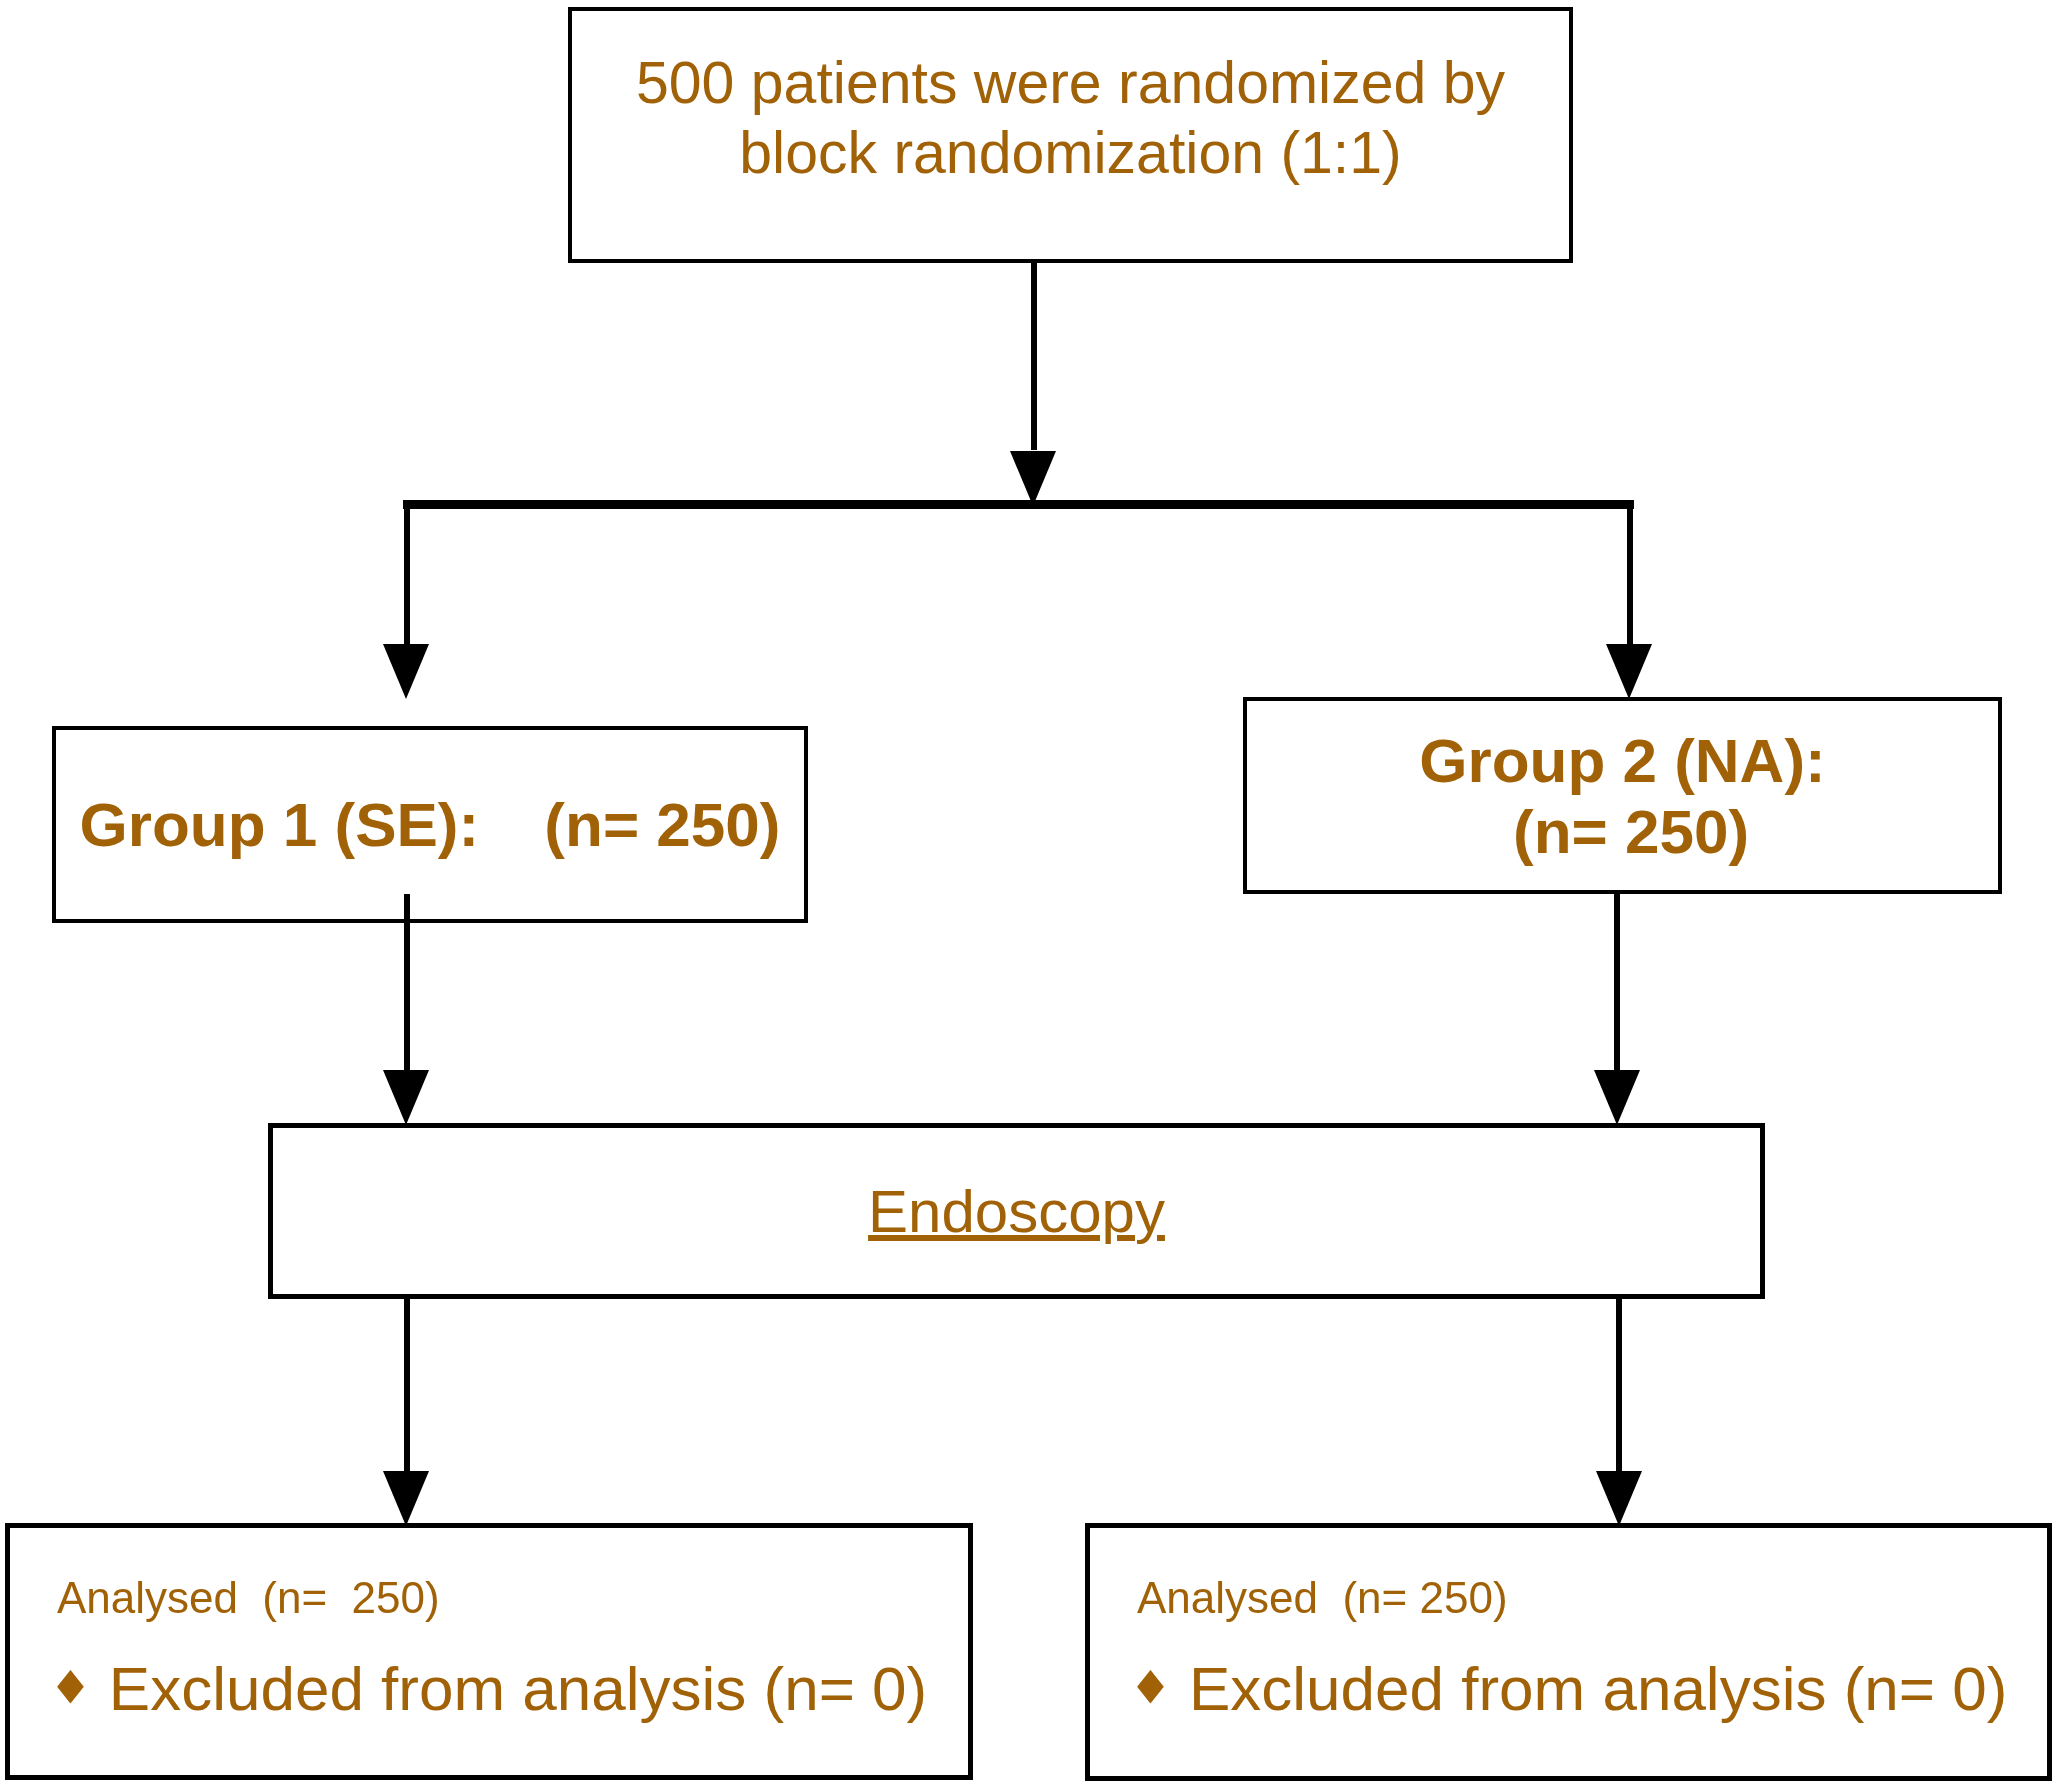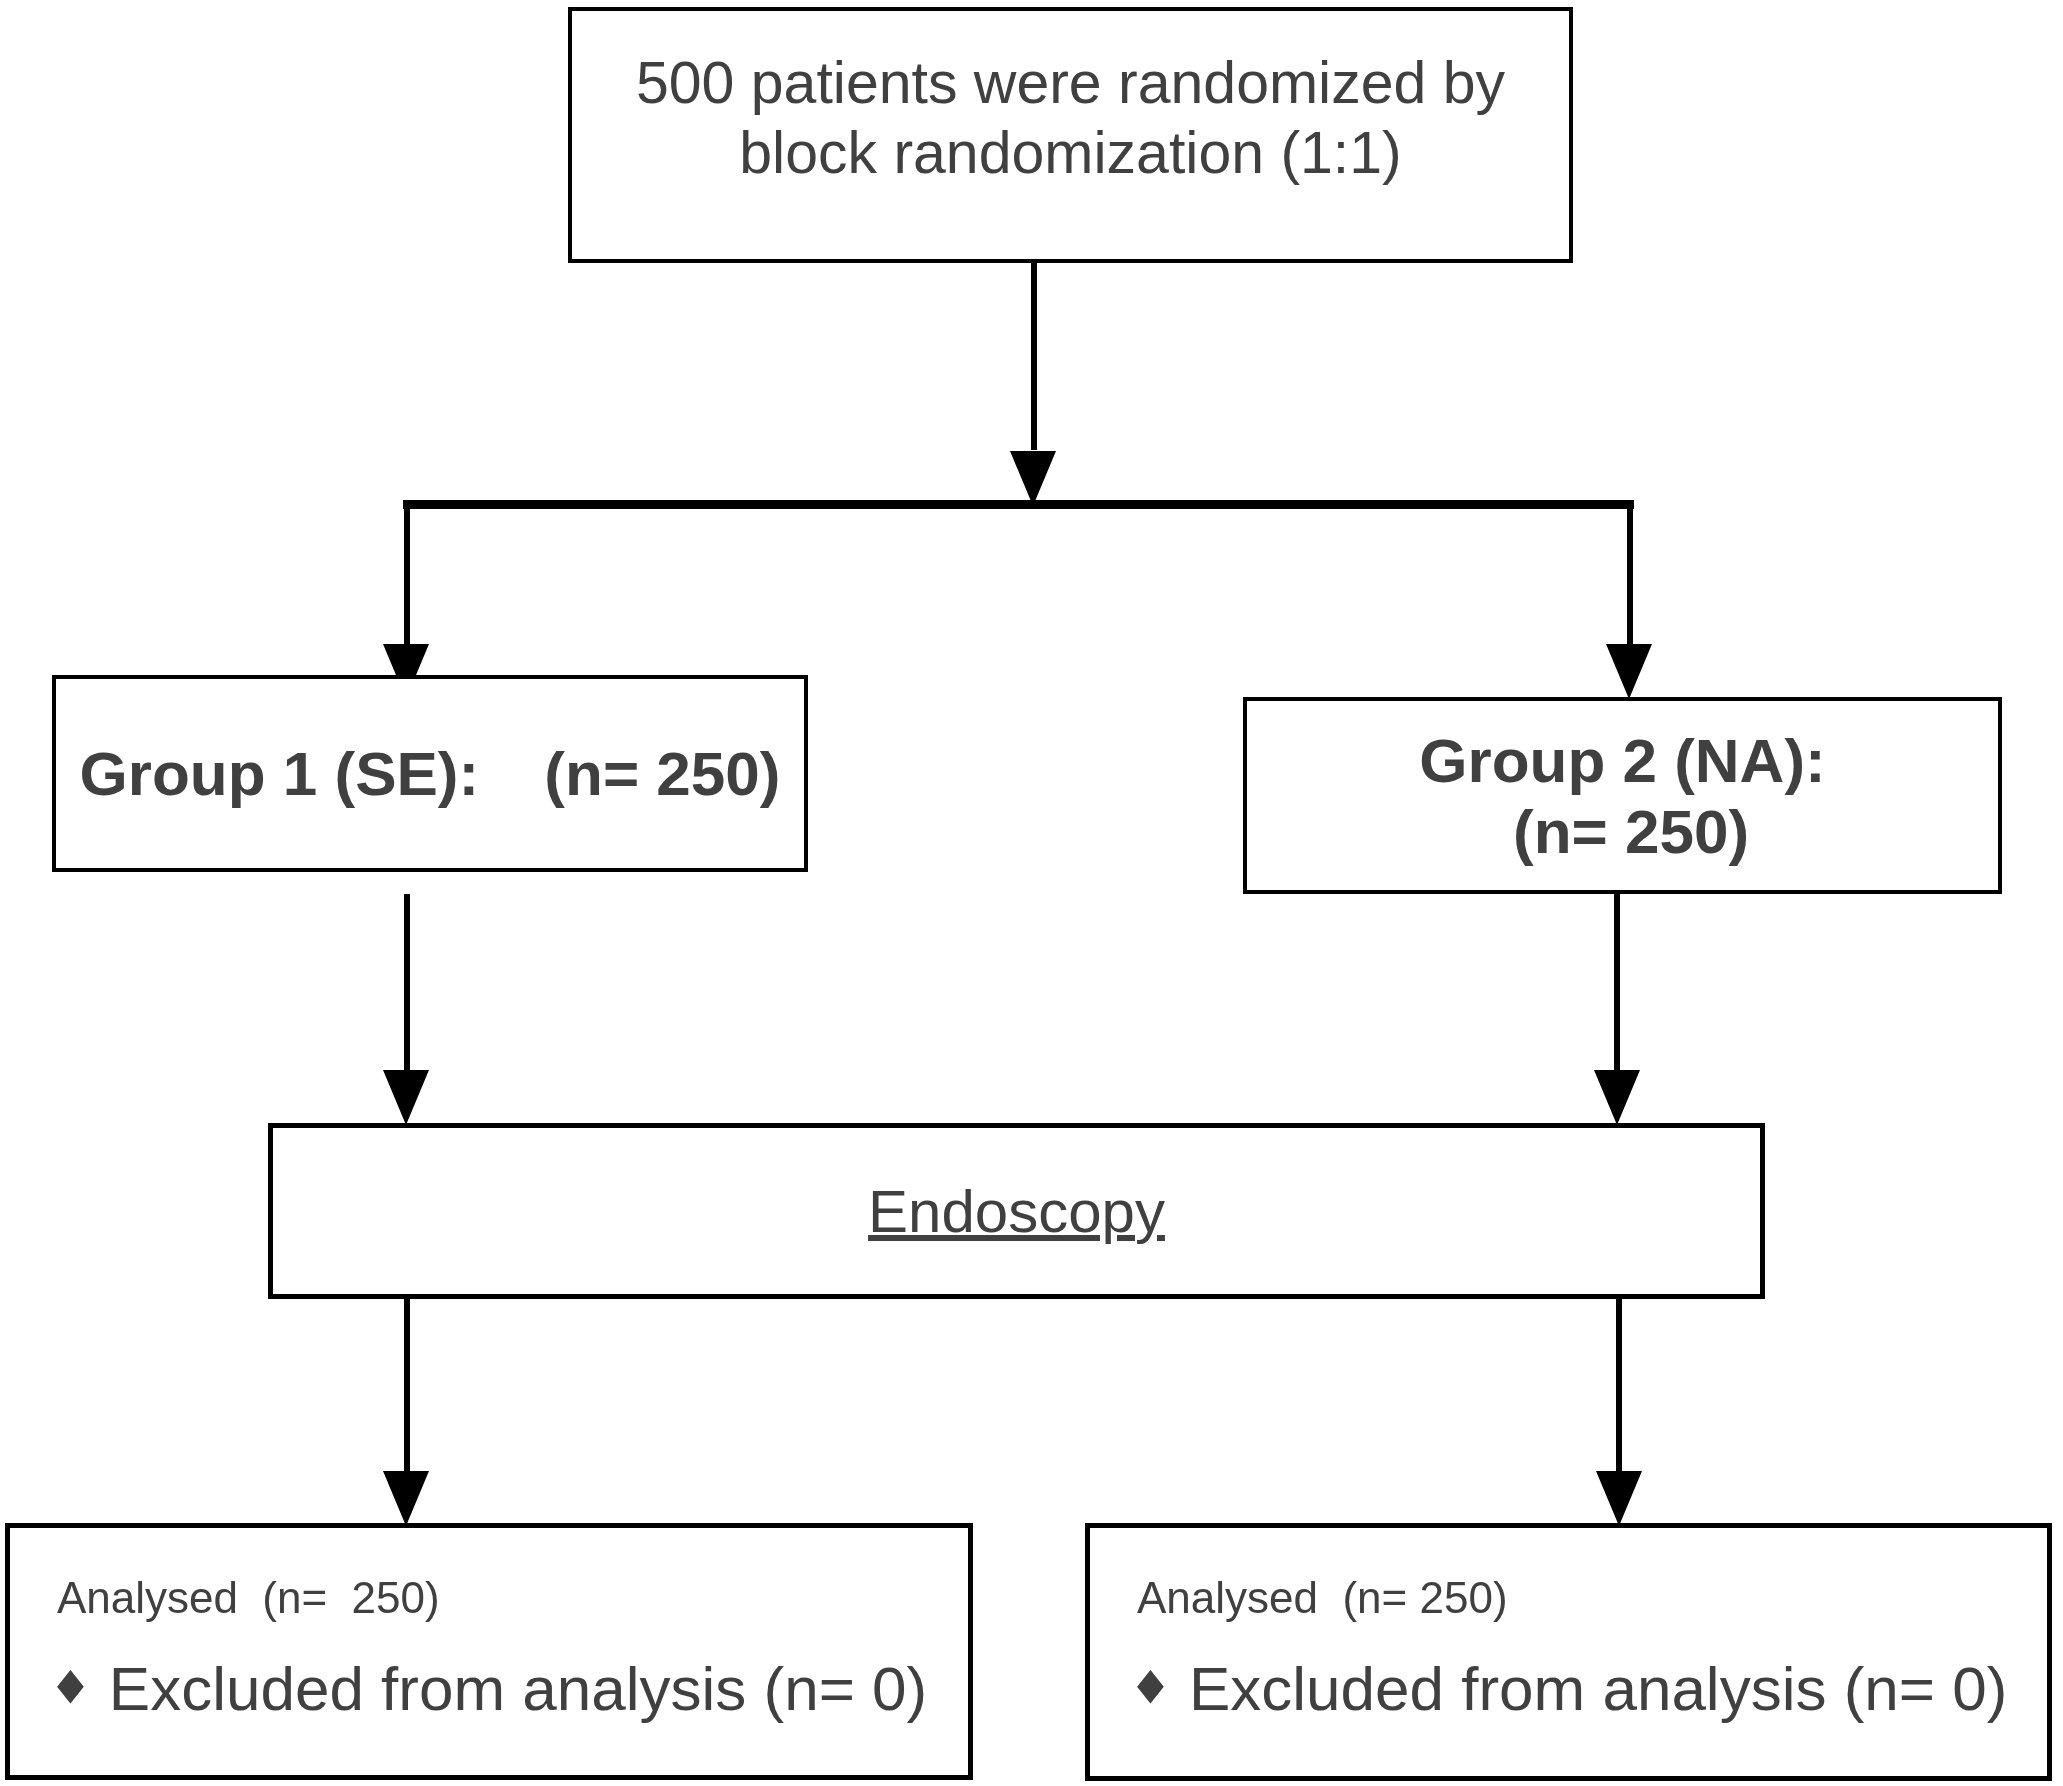--- a/index.html
+++ b/index.html
@@ -6,21 +6,21 @@
     margin: 0;
     padding: 0;
     background: #ffffff;
   }
   #canvas {
     position: relative;
     width: 2064px;
     height: 1787px;
     background: #ffffff;
     font-family: "Liberation Sans", "DejaVu Sans", sans-serif;
-    color: #404040;
+    color: #a16207;
     overflow: hidden;
   }
   .fc-box {
     position: absolute;
     background: #ffffff;
     border: 4.9px solid #000000;
     box-sizing: border-box;
     display: flex;
     align-items: center;
     justify-content: center;
@@ -29,21 +29,21 @@
 
   #box-randomized {
     left: 568px; top: 6.8px; width: 1005px; height: 256px;
     flex-direction: column;
     text-align: center;
     font-size: 59px;
     line-height: 70px;
     padding-bottom: 33px;
   }
   #box-group1 {
-    left: 52px; top: 675px; width: 756px; height: 197px;
+    left: 52px; top: 726px; width: 756px; height: 197px;
     font-size: 62px;
     gap: 48px;
   }
   #box-group2 {
     left: 1243px; top: 697px; width: 759px; height: 197px;
     font-size: 62px;
     flex-direction: column;
   }
   .grp-bold { font-weight: bold; white-space: pre; }
   .grp-rest { font-weight: bold; white-space: pre; }

